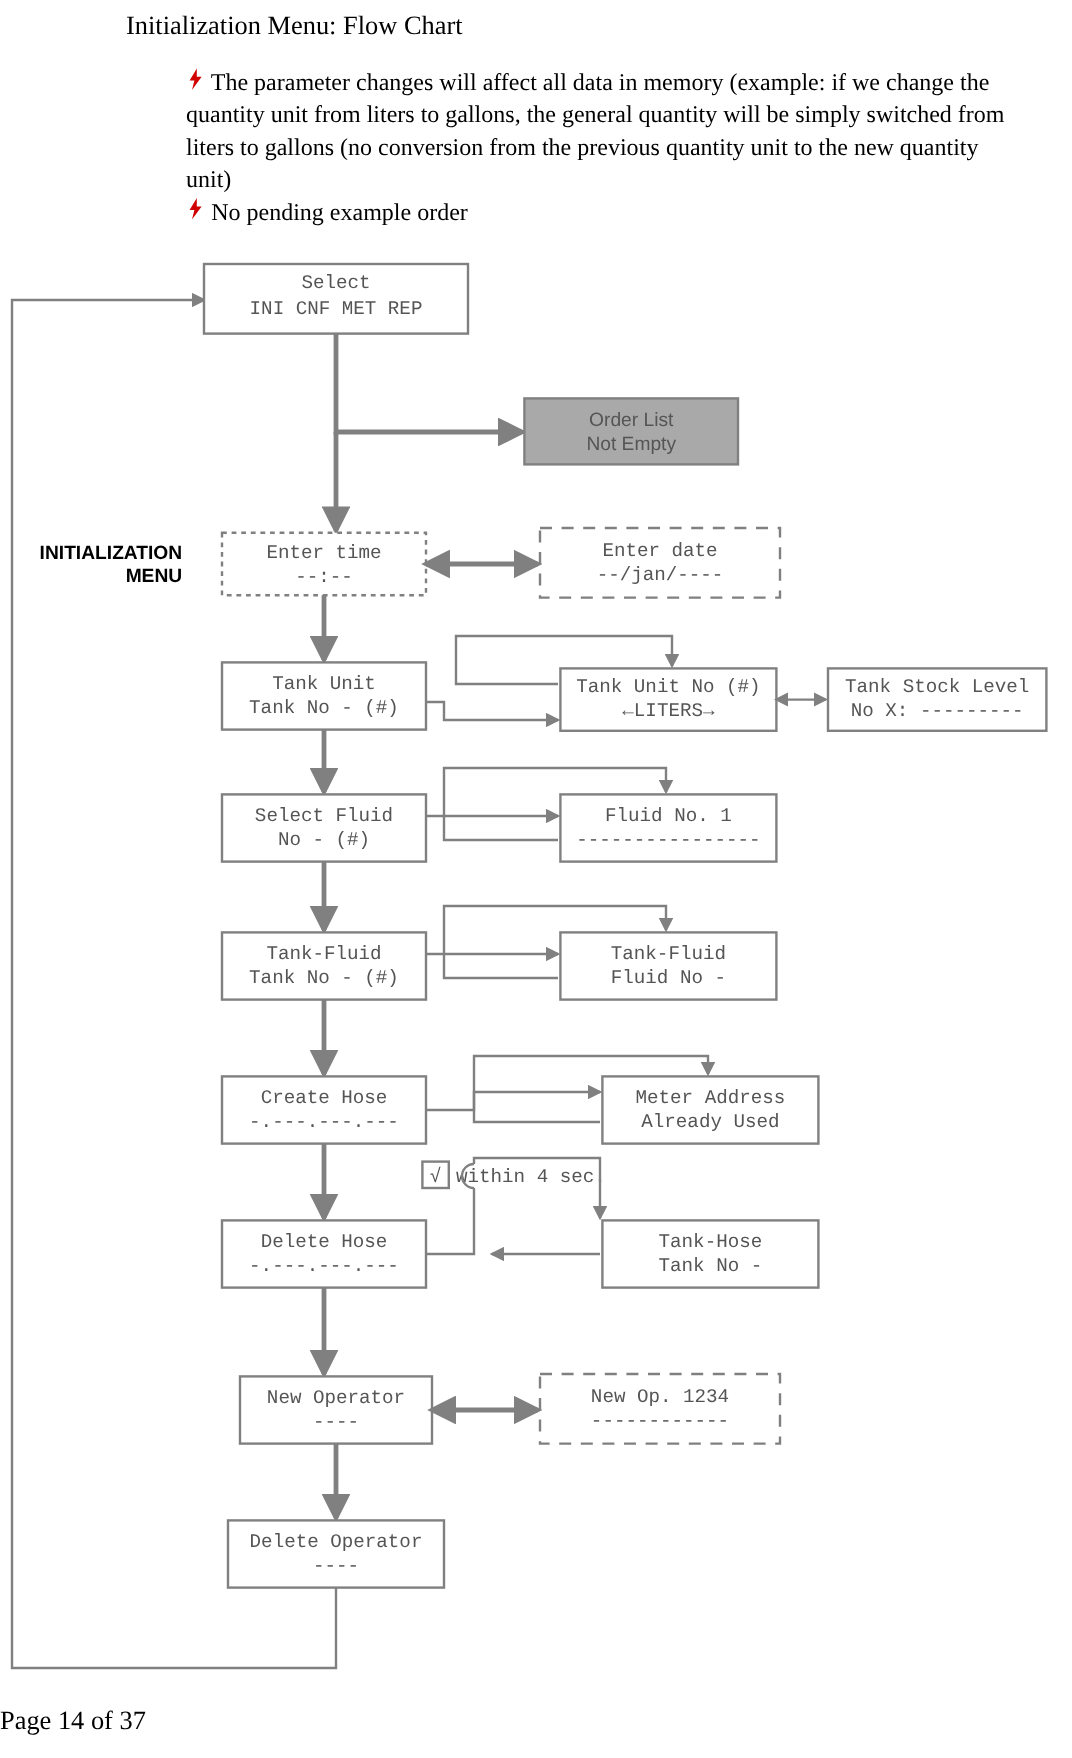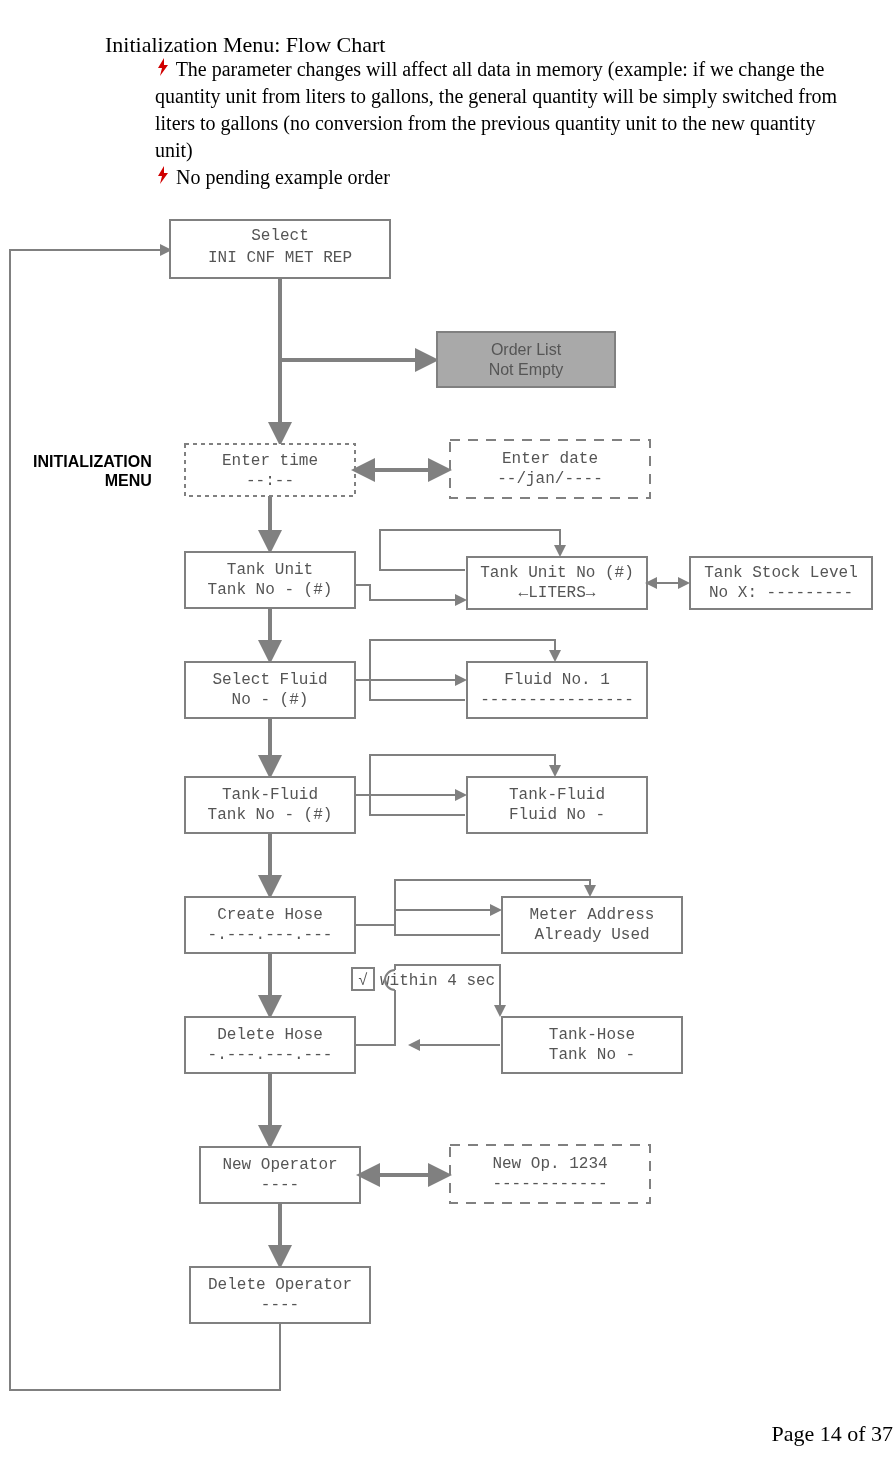--- a/index.html
+++ b/index.html
@@ -1,21 +1,21 @@
 <!DOCTYPE html>
 <html><head>
 <meta charset="utf-8">
 <style>
   html,body{margin:0;padding:0;background:#fff;font-family:"Times New Roman",Times,serif;color:#000;}
   .page{width:893px;height:1465px;position:relative;}
-  .title{position:absolute;left:105px;top:8px;font-size:22px;margin-top:24px;}
+  .title{position:absolute;left:105px;top:8px;font-size:22px;}
   .para{position:absolute;left:155px;top:56px;width:700px;font-size:20px;line-height:1.35;}
   .bolt{display:inline-block;vertical-align:baseline;}
   .sidelabel{position:absolute;left:33px;top:452px;font-family:Arial,Helvetica,sans-serif;font-weight:bold;font-size:16px;line-height:1.2;text-align:right;}
-  .footer{position:absolute;left:0;right:0;bottom:18px;text-align:right;font-size:22px;}
+  .footer{position:absolute;left:0;right:0;bottom:18px;text-align:left;font-size:22px;}
   svg.diagram{position:absolute;left:0;top:210px;}
   svg text{font-family:"Courier New",Courier,monospace;font-size:16px;fill:#555;}
   svg .sans{font-family:Arial,Helvetica,sans-serif;}
   svg .box{fill:#fff;stroke:#808080;stroke-width:2;}
   svg .filled{fill:#a9a9a9;stroke:#808080;stroke-width:2;}
   svg .dash{fill:#fff;stroke:#808080;stroke-width:2;stroke-dasharray:4 4;}
   svg .ldash{fill:none;stroke:#808080;stroke-width:2;stroke-dasharray:10 8;}
   svg .ln{stroke:#808080;stroke-width:4;fill:none;}
   svg .thin{stroke:#808080;stroke-width:2;fill:none;}
   svg .ah{fill:#808080;}

